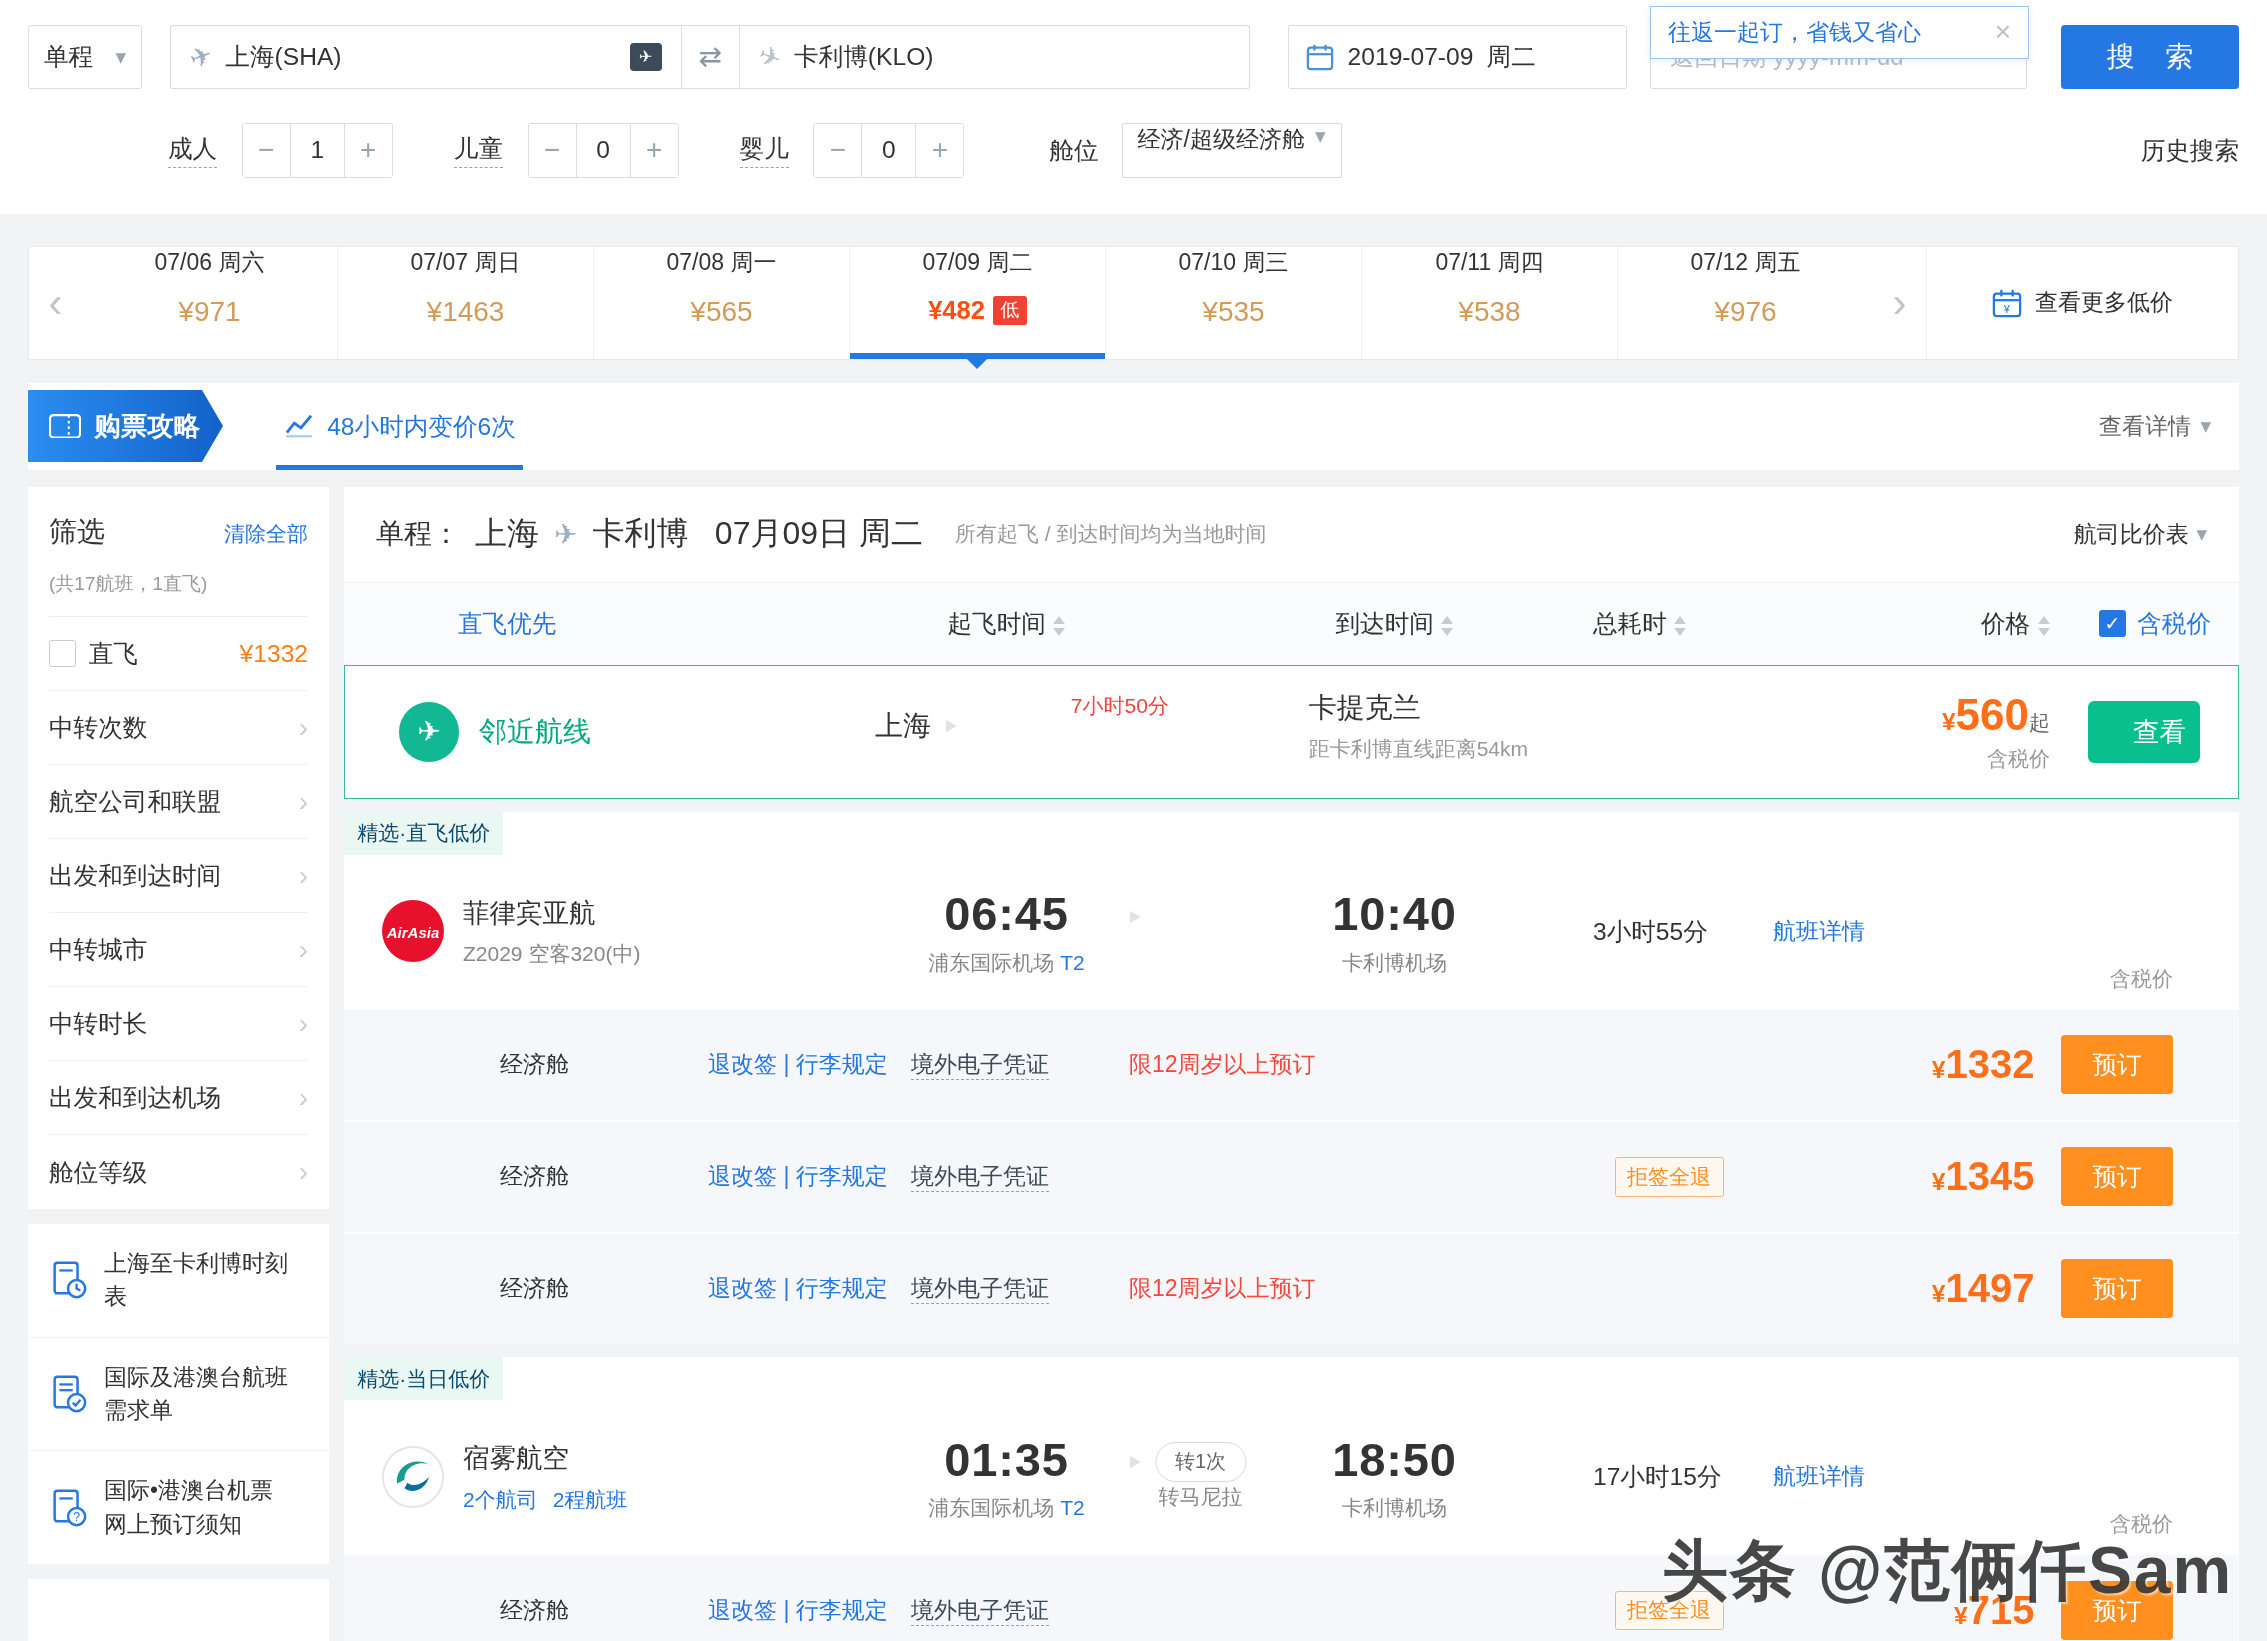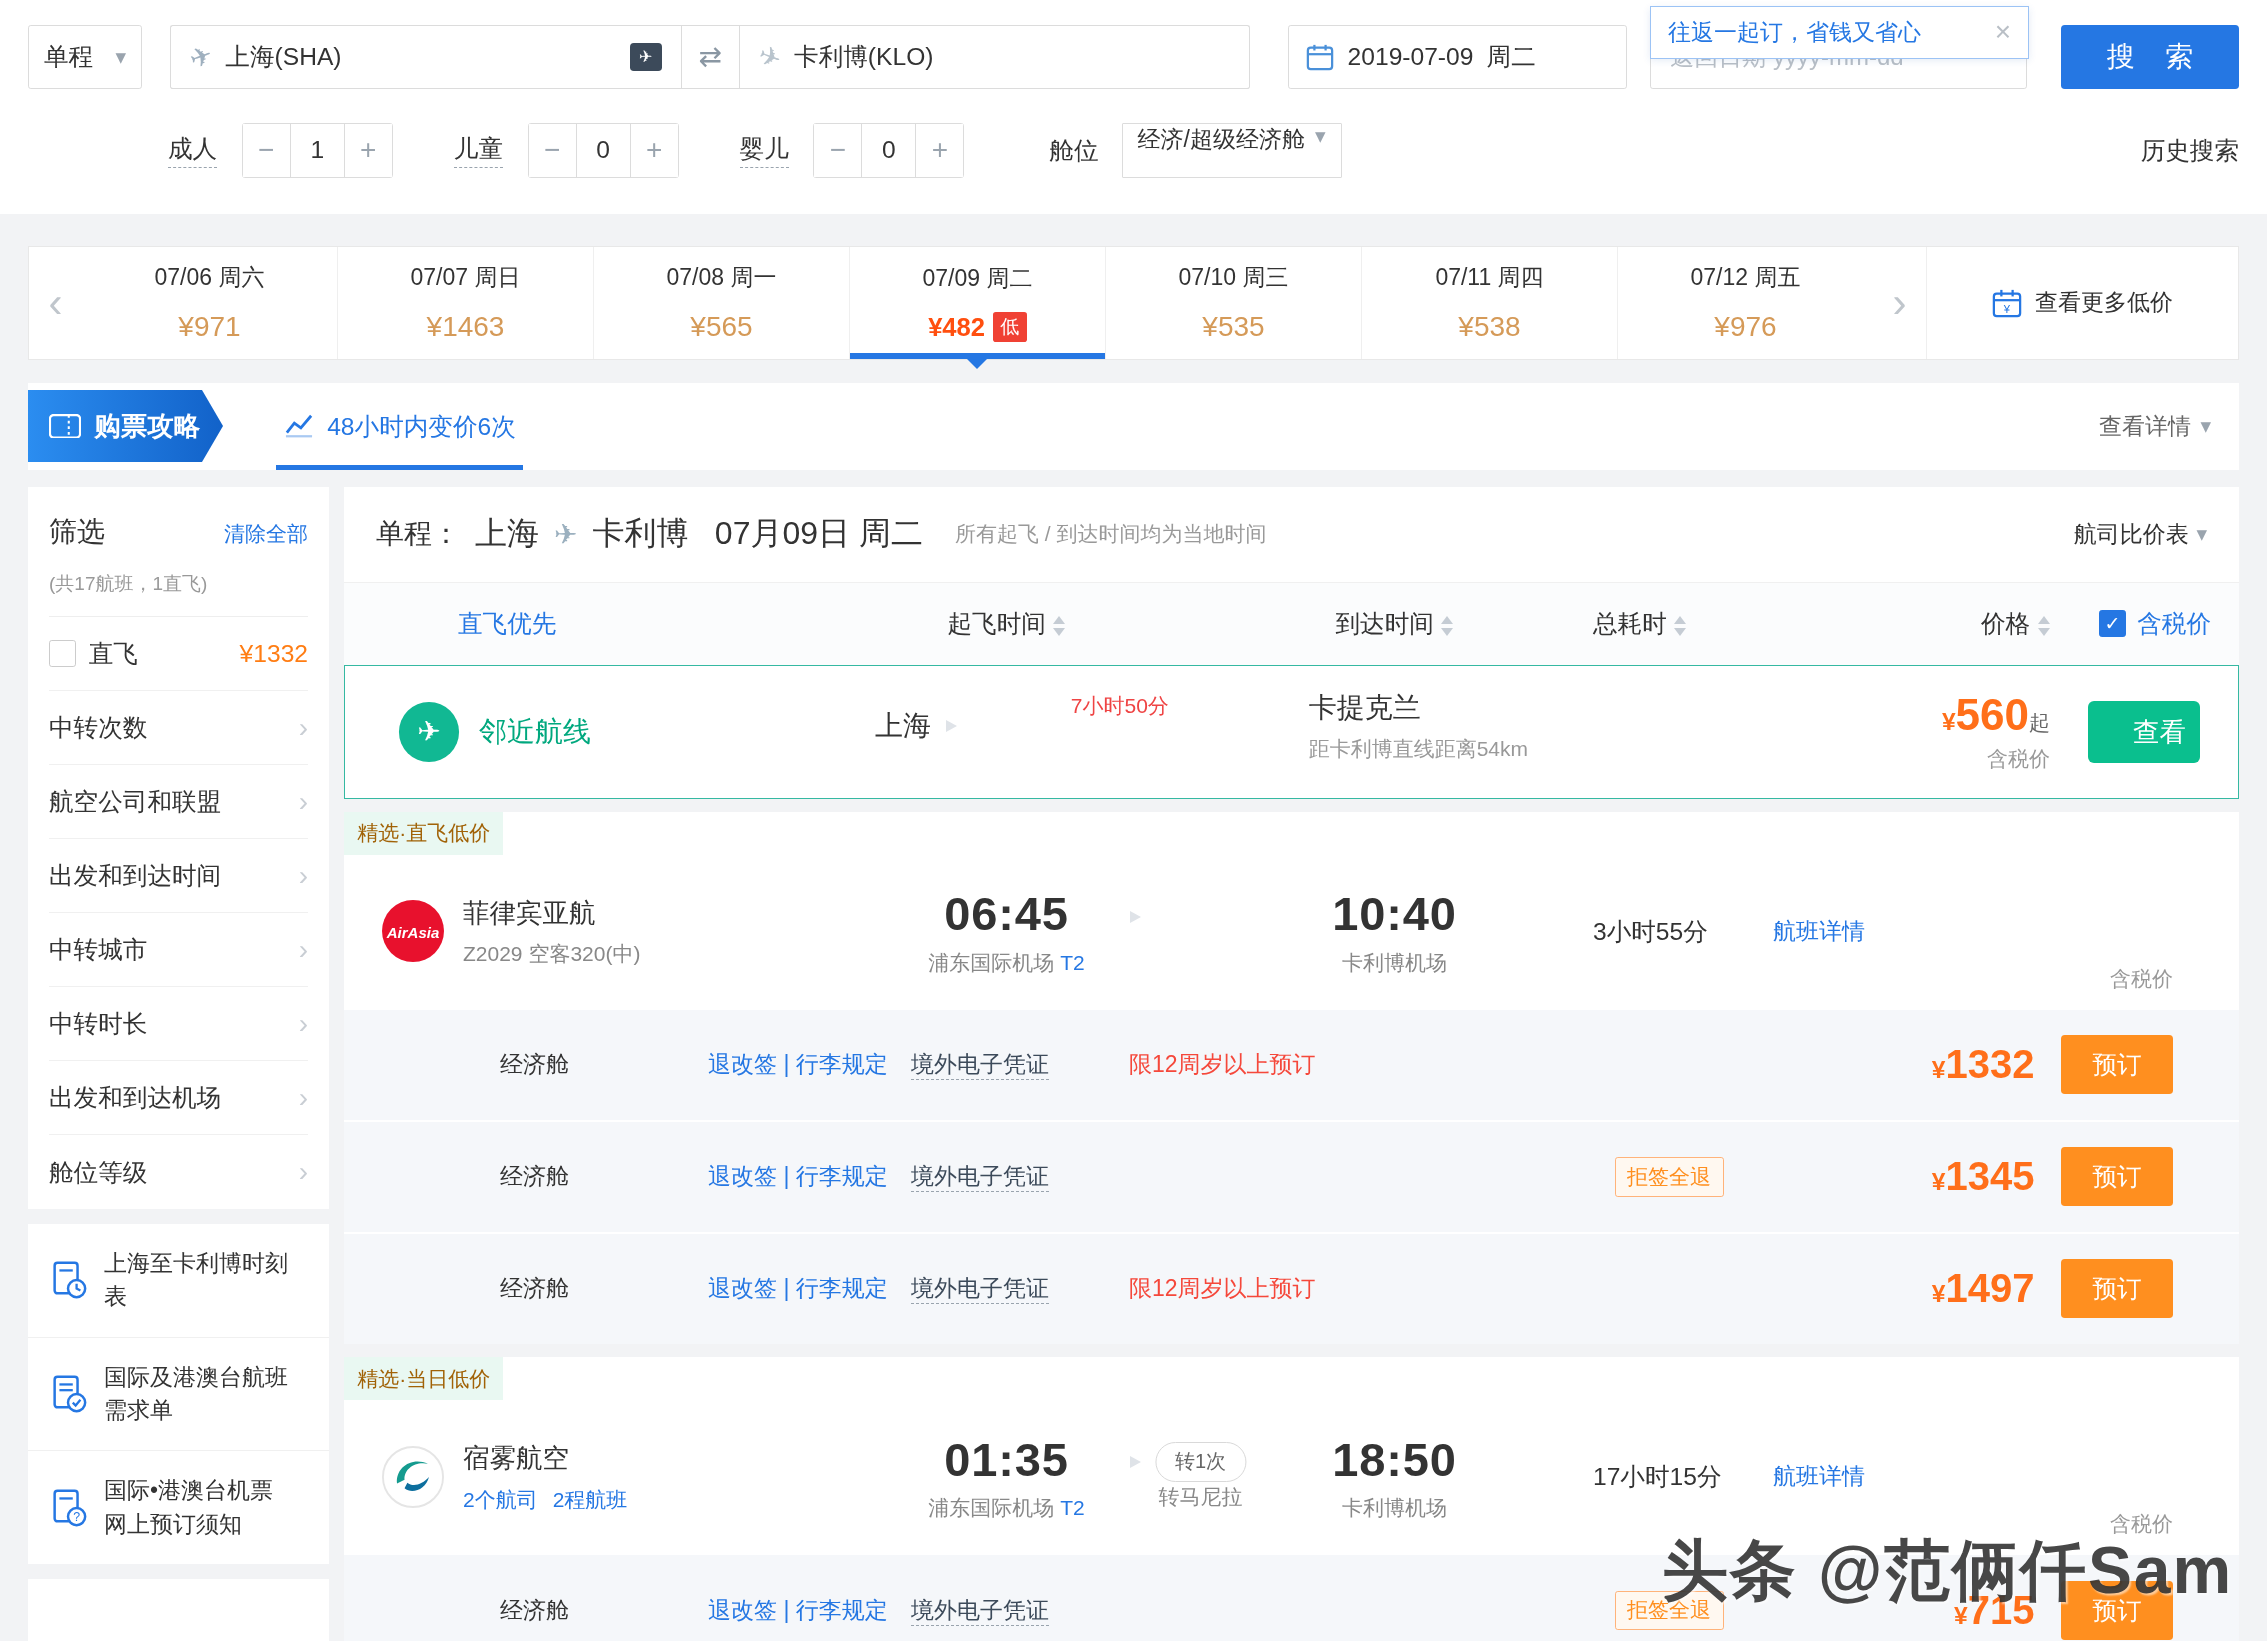--- a/index.html
+++ b/index.html
@@ -43,21 +43,21 @@
   .stepper { display: flex; margin-left: 24.6px; border: 0.9px solid #dcdcdc; border-radius: 2.8px; height: 55px; width: 151px; }
   .stepper .st-btn { width: 47px; display:flex; align-items:center; justify-content:center; color:#9aa4ae; font-size:28px; background:#fff; border:none; cursor:pointer; }
   .stepper .st-val { flex:1; border-left:0.9px solid #dcdcdc; border-right:0.9px solid #dcdcdc; display:flex; align-items:center; justify-content:center; font-size:24.6px; color:#333; }
   .cabin-label { margin-left: 85px; }
   .cabin-select { margin-left: 23px; width: 220px; height: 55px; border: 0.9px solid #dcdcdc; border-radius: 1px; display:flex; align-items:flex-start; justify-content:space-between; padding: 0 15px; font-size: 23px; cursor: pointer; }
   .history { margin-left: auto; font-size: 24.6px; color: #333; cursor: pointer; }
 
   
   .date-strip { margin: 32px 28px 0; background: #fff; display: flex; height: 114px; border: 0.9px solid #e8e8e8; }
   .ds-arrow { width: 53px; display:flex; align-items:center; justify-content:center; color:#c0c6cc; font-size: 42px; cursor:pointer; }
-  .ds-cell { flex: 1; border-left: 0.9px solid #efefef; display:flex; flex-direction:column; align-items:center; justify-content:center; gap: 18px; position: relative; cursor: pointer; }
+  .ds-cell { flex: 1; border-left: 0.9px solid #efefef; display:flex; flex-direction:column; align-items:center; gap: 18px; position: relative; cursor: pointer; }
   .ds-label { font-size: 23px; color: #333; }
   .ds-price { font-size: 28px; color: #d59a58; }
   .ds-cell.selected .ds-price { color: #ff4f0f; font-weight: bold; font-size: 25.6px; display:flex; align-items:center; }
   .ds-badge { background: #f04134; color: #fff; font-size: 19px; font-weight: normal; padding: 1.9px 7.6px; border-radius: 2.8px; margin-left: 7.6px; }
   .ds-cell.selected::after { content:""; position:absolute; left:0; right:0; bottom:0; height:5.7px; background:#2577e3; }
   .ds-cell.selected::before { content:""; position:absolute; bottom:-21px; left:50%; margin-left:-11.4px; border:11.4px solid transparent; border-top-color:#2577e3; z-index:5; }
   .ds-more { width: 312px; border-left: 0.9px solid #efefef; display:flex; align-items:center; justify-content:center; gap: 13.2px; font-size: 23px; cursor:pointer; }
 
   
   .banner { margin: 23px 28px 0; background: #fff; height: 87px; display: flex; align-items: center; }
@@ -129,21 +129,21 @@
   .nb-to { font-size: 28px; white-space: nowrap; }
   .nb-note { font-size: 21px; color: #999; white-space: nowrap; }
   .nb-price-area { margin-left: auto; text-align: right; padding-right: 38px; }
   .price-cur { color: #ff6f1a; font-size: 24.6px; font-weight: bold; }
   .price-num { color: #ff6f1a; font-size: 44px; font-weight: bold; }
   .price-suffix { color: #666; font-size: 21px; }
   .tax-note { color: #999; font-size: 21px; margin-top: 5.7px; }
   .nb-view { width: 112px; height: 62px; background: #0abf8e; color: #fff; border: none; border-radius: 6px; font-size: 26.5px; margin-right: 38px; cursor: pointer; padding-left: 31px; }
 
   .flight-card { background: #fff; }
-  .fc-tag { display:inline-block; background: #e9f8f2; color: #a16207; font-size: 21px; padding: 7.6px 13.2px; }
+  .fc-tag { display:inline-block; background: #e9f8f2; color: #0c4a6e; font-size: 21px; padding: 7.6px 13.2px; }
   .fc-main { display: flex; align-items: center; height: 153px; }
   .fm-airline { width: 530px; display:flex; align-items:center; gap: 19px; padding-left: 38px; }
   .logo { width: 62px; height: 62px; flex-shrink: 0; }
   .fm-names { display:flex; flex-direction:column; gap: 9.5px; }
   .fm-name { font-size: 26.5px; }
   .fm-no { font-size: 21px; color: #888; }
   .fm-links { font-size: 21px; color: #2577e3; display:flex; gap: 15px; }
   .fm-depart, .fm-arrive { width: 265px; text-align: center; }
   .time { font-size: 47px; font-weight: bold; letter-spacing: 0.9px; }
   .airport { font-size: 21px; color: #888; margin-top: 7.6px; }

